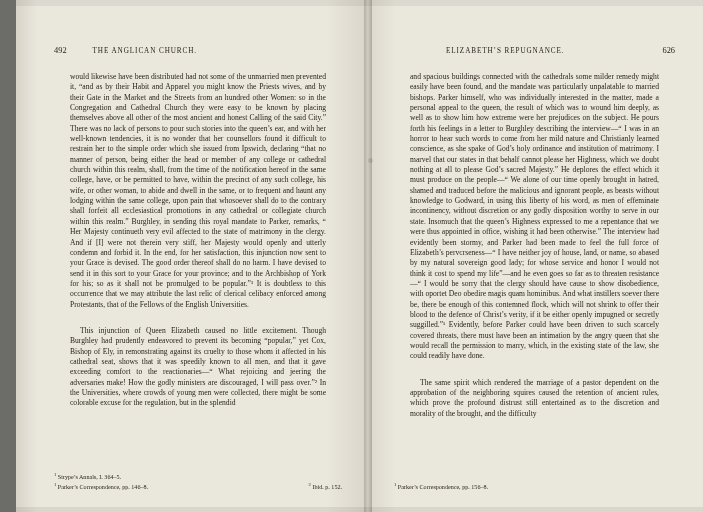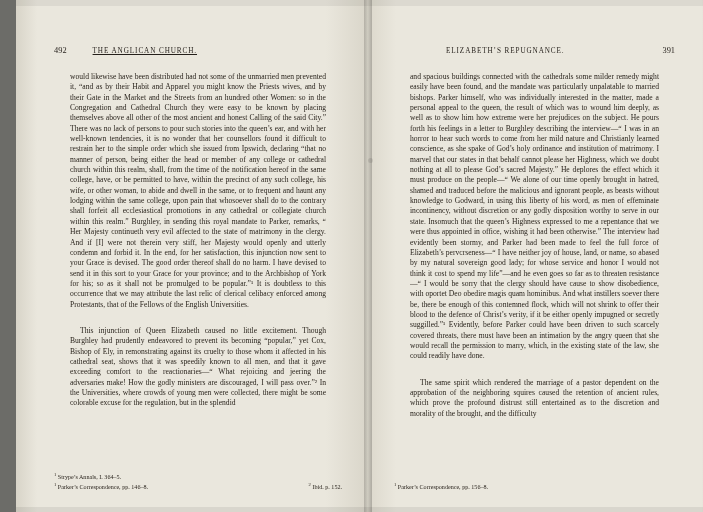--- a/index.html
+++ b/index.html
@@ -59,21 +59,20 @@
     font-weight: normal;
   }
   .right .running-head .folio {
     font-size: 8.4px;
     letter-spacing: 0;
     margin-left: auto;
     padding-left: 20px;
   }
   .left .running-head .title {
     flex: 0 1 auto;
-    text-decoration: underline;
   }
   .right .running-head .title {
     margin-left: 52px;
   }
   .body-text {
     font-size: 7.6px;
     line-height: 10.35px;
     text-align: justify;
     color: #2a241d;
     -webkit-font-smoothing: none;
@@ -160,21 +159,21 @@
         <span class="fn"><sup>2</sup><span>Ibid. p. 152.</span></span>
       </div>
     </div>
     <div class="page-edge-bottom"></div>
   </div>
 
   <div class="page right">
     <div class="page-edge-top"></div>
     <div class="running-head">
       <span class="title">ELIZABETH’S REPUGNANCE.</span>
-      <span class="folio">391</span>
+      <span class="folio">626</span>
     </div>
     <div class="body-text">
       <p class="noindent">and spacious buildings connected with the cathedrals some milder remedy might easily have been found, and the mandate was particularly unpalatable to married bishops.  Parker himself, who was individually interested in the matter, made a personal appeal to the queen, the result of which was to wound him deeply, as well as to show him how extreme were her prejudices on the subject.   He pours forth his feelings in a letter to Burghley describing the interview—“ I was in an horror to hear such words to come from her mild nature and Christianly learned conscience, as she spake of God’s holy ordinance and institution of matrimony.  I marvel that our states in that behalf cannot please her Highness, which we doubt nothing at all to please God’s sacred Majesty.”   He deplores the effect which it must produce on the people—“ We alone of our time openly brought in hatred, shamed and traduced before the malicious and ignorant people, as beasts without knowledge to Godward, in using this liberty of his word, as men of effeminate incontinency, without discretion or any godly disposition worthy to serve in our state.   Insomuch that the queen’s Highness expressed to me a repentance that we were thus appointed in office, wishing it had been otherwise.”  The interview had evidently been stormy, and Parker had been made to feel the full force of Elizabeth’s pervcrseness—“ I have neither joy of house, land, or name, so abased by my natural sovereign good lady; for whose service and honor I would not think it cost to spend my life”—and he even goes so far as to threaten resistance—“ I would be sorry that the clergy should have cause to show disobedience, with oportet Deo obedire magis quam hominibus.  And what instillers soever there be, there be enough of this contemned flock, which will not shrink to offer their blood to the defence of Christ’s verity, if it be either openly impugned or secretly suggilled.”¹  Evidently, before Parker could have been driven to such scarcely covered threats, there must have been an intimation by the angry queen that she would recall the permission to marry, which, in the existing state of the law, she could readily have done.</p>
       <p>The same spirit which rendered the marriage of a pastor dependent on the approbation of the neighboring squires caused the retention of ancient rules, which prove the profound distrust still entertained as to the discretion and morality of the brought, and the difficulty</p>
     </div>
     <div class="footnotes">
       <div class="footnote-row single">
         <span class="fn"><sup>1</sup><span>Parker’s Correspondence, pp. 156–8.</span></span>
       </div>
     </div>

